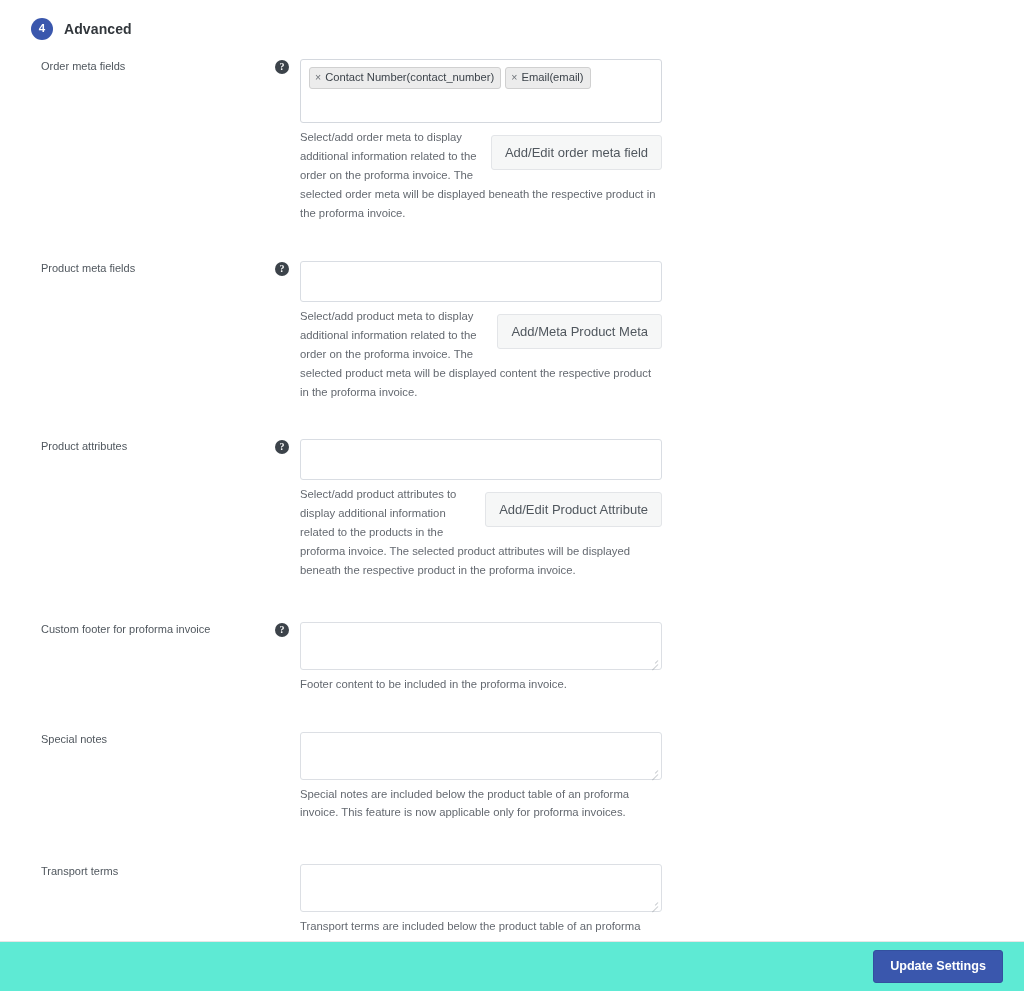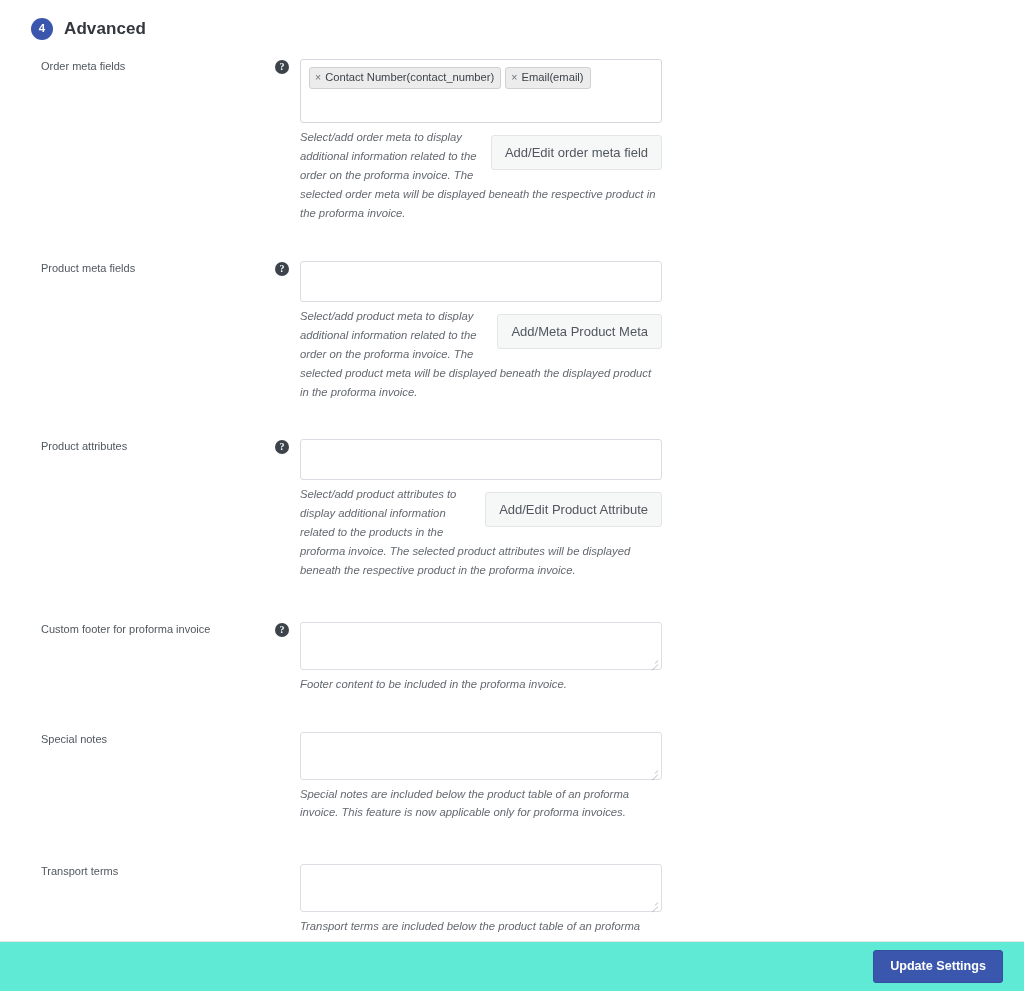--- a/index.html
+++ b/index.html
@@ -40,21 +40,21 @@
     color: #ffffff;
     font-size: 11.5px;
     font-weight: bold;
     display: flex;
     align-items: center;
     justify-content: center;
     line-height: 1;
     flex: 0 0 auto;
   }
   .section-title {
-    font-size: 17px;
+    font-size: 14px;
     font-weight: bold;
     color: #32373c;
     letter-spacing: .1px;
   }
 
   
   .row {
     position: relative;
     padding-left: 41px;
     min-height: 10px;
@@ -147,21 +147,20 @@
   .textarea .grip:before { bottom: 3px; width: 8px; }
   .textarea .grip:after  { bottom: 7px; width: 4px; }
 
   
   .desc-wrap {
     margin-top: 5px;
     width: 362px;
   }
   .desc {
     font-size: 11.3px;
-    font-style: italic;
     color: #646970;
     line-height: 1.68;
     margin: 0;
   }
   .inline-btn {
     float: right;
     margin: 7px 0 3px 10px;
     background: #f6f7f7;
     border: 1px solid #e3e5e8;
     border-radius: 3px;
@@ -227,21 +226,21 @@
             </div>
           </div>
         </div>
         <div class="row" style="margin-bottom: 37px;">
           <div class="row-label">Product meta fields</div>
           <span class="help-icon">?</span>
           <div class="field-col">
             <div class="emptybox"></div>
             <div class="desc-wrap clearfix">
               <button class="inline-btn">Add/Meta Product Meta</button>
-              <p class="desc">Select/add product meta to display additional information related to the order on the proforma invoice. The selected product meta will be displayed beneath the displayed product in the proforma invoice.</p>
+              <p class="desc">Select/add product meta to display additional information related to the order on the proforma invoice. The selected product meta will be displayed content the respective product in the proforma invoice.</p>
             </div>
           </div>
         </div>
         <div class="row" style="margin-bottom: 42px;">
           <div class="row-label">Product attributes</div>
           <span class="help-icon">?</span>
           <div class="field-col">
             <div class="emptybox"></div>
             <div class="desc-wrap clearfix">
               <button class="inline-btn">Add/Edit Product Attribute</button>

